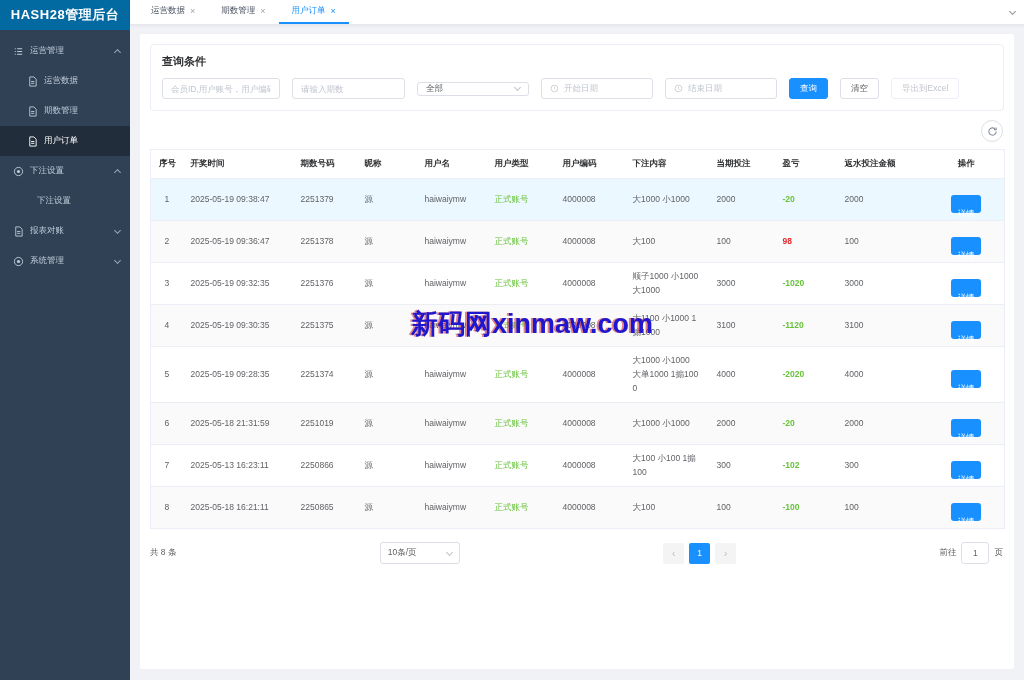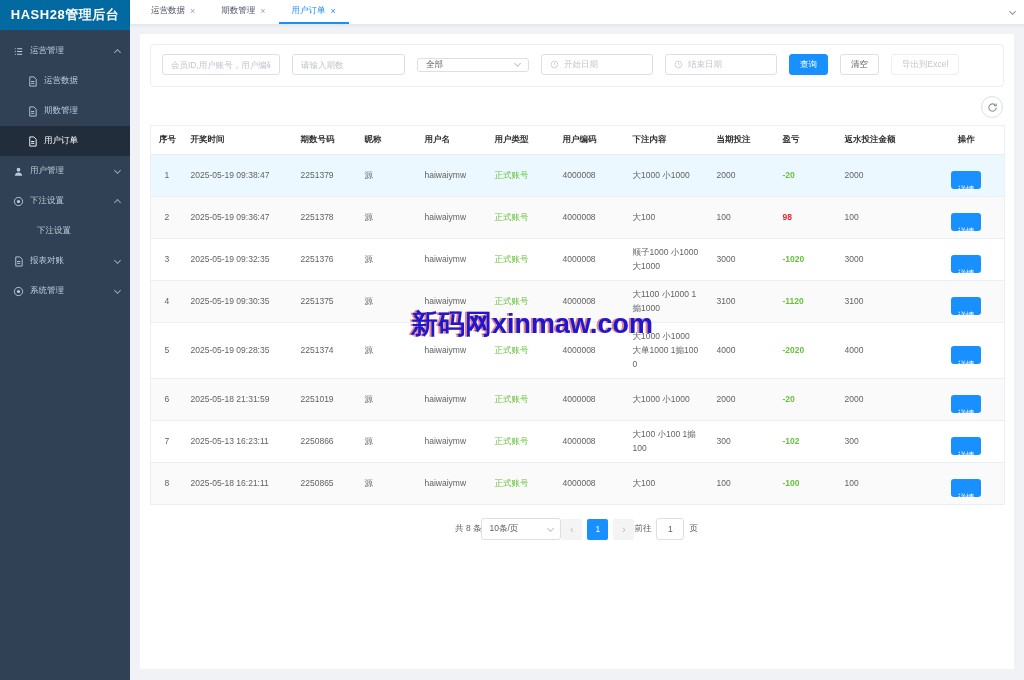--- a/index.html
+++ b/index.html
@@ -83,21 +83,21 @@
   tr.hl td { background:#ecf8ff; }
   tr.stripe td { background:#fafafa; }
   .type-green { color:#67c23a; }
   .profit-green { color:#67c23a; font-weight:bold; }
   .profit-red { color:#e8262d; font-weight:bold; }
   .detail-btn { background:#1890ff; color:#fff; border:none; border-radius:3px; font-size:8px;
                 height:18px; padding:0 7px; display:inline-flex; align-items:center; gap:13px;
                 cursor:pointer; font-family:inherit;flex-direction:column; }
 
   
-  .pagination { display:flex; justify-content:center; align-items:center; 
+  .pagination { display:flex; justify-content:space-between; align-items:center; 
                 margin-top:13px; font-size:8.5px; color:#606266; padding-right:1px; }
   .psize { width:80px; height:22px; border:1px solid #dcdfe6; border-radius:3px;
            display:flex; align-items:center; justify-content:space-between; padding:0 7px;
            color:#606266; cursor:pointer; background:#fff; }
   .psize .caret { border-color:#c0c4cc; }
   .pgroup { display:flex; align-items:center; gap:5px; }
   .pbtn { min-width:21px; height:21px; background:#f4f4f5; border-radius:2px;
           display:flex; align-items:center; justify-content:center; color:#b8bcc4;
           font-size:10px; cursor:pointer; }
   .pbtn.cur { background:#1890ff; color:#fff; font-size:8.5px; cursor:default; }
@@ -142,28 +142,20 @@
       </div>
       <div class="menu-item sub active">
         <svg class="mi-icon" viewBox="0 0 24 24">
             <path d="M6 2h9l5 5v15H6z" fill="none" stroke="currentColor" stroke-width="2"></path>
             <path d="M9 12h7M9 16h7" stroke="currentColor" stroke-width="2" fill="none"></path>
           </svg>
         <span class="label">用户订单</span>
       </div>
       <div class="menu-item">
         <svg class="mi-icon" viewBox="0 0 24 24">
-            <circle cx="12" cy="8" r="4" fill="currentColor"></circle>
-            <path d="M4 21c0-4 3.5-7 8-7s8 3 8 7z" fill="currentColor"></path>
-          </svg>
-        <span class="label">用户管理</span>
-        <span class="caret"></span>
-      </div>
-      <div class="menu-item">
-        <svg class="mi-icon" viewBox="0 0 24 24">
             <circle cx="12" cy="12" r="9" fill="none" stroke="currentColor" stroke-width="2"></circle>
             <circle cx="12" cy="12" r="3.5" fill="currentColor"></circle>
           </svg>
         <span class="label">下注设置</span>
         <span class="caret up"></span>
       </div>
       <div class="menu-item sub2">
         <span class="label">下注设置</span>
       </div>
       <div class="menu-item">
@@ -203,20 +195,21 @@
       </div>
       <div class="tab-overflow">
         <span class="caret"></span>
       </div>
     </div>
 
     <div class="content">
       <div class="panel">
 
         <div class="filter-box">
+          <div class="filter-title">查询条件</div>
           <div class="filter-row">
             <input class="f-input w1" placeholder="会员ID,用户账号，用户编码" style="">
             <input class="f-input w2" placeholder="请输入期数" style="">
             <div class="f-select">
               <span>全部</span>
               <span class="caret"></span>
             </div>
             <div class="f-date">
               <svg width="9" height="9" viewBox="0 0 24 24">
                   <circle cx="12" cy="12" r="9" fill="none" stroke="currentColor" stroke-width="2"></circle>

